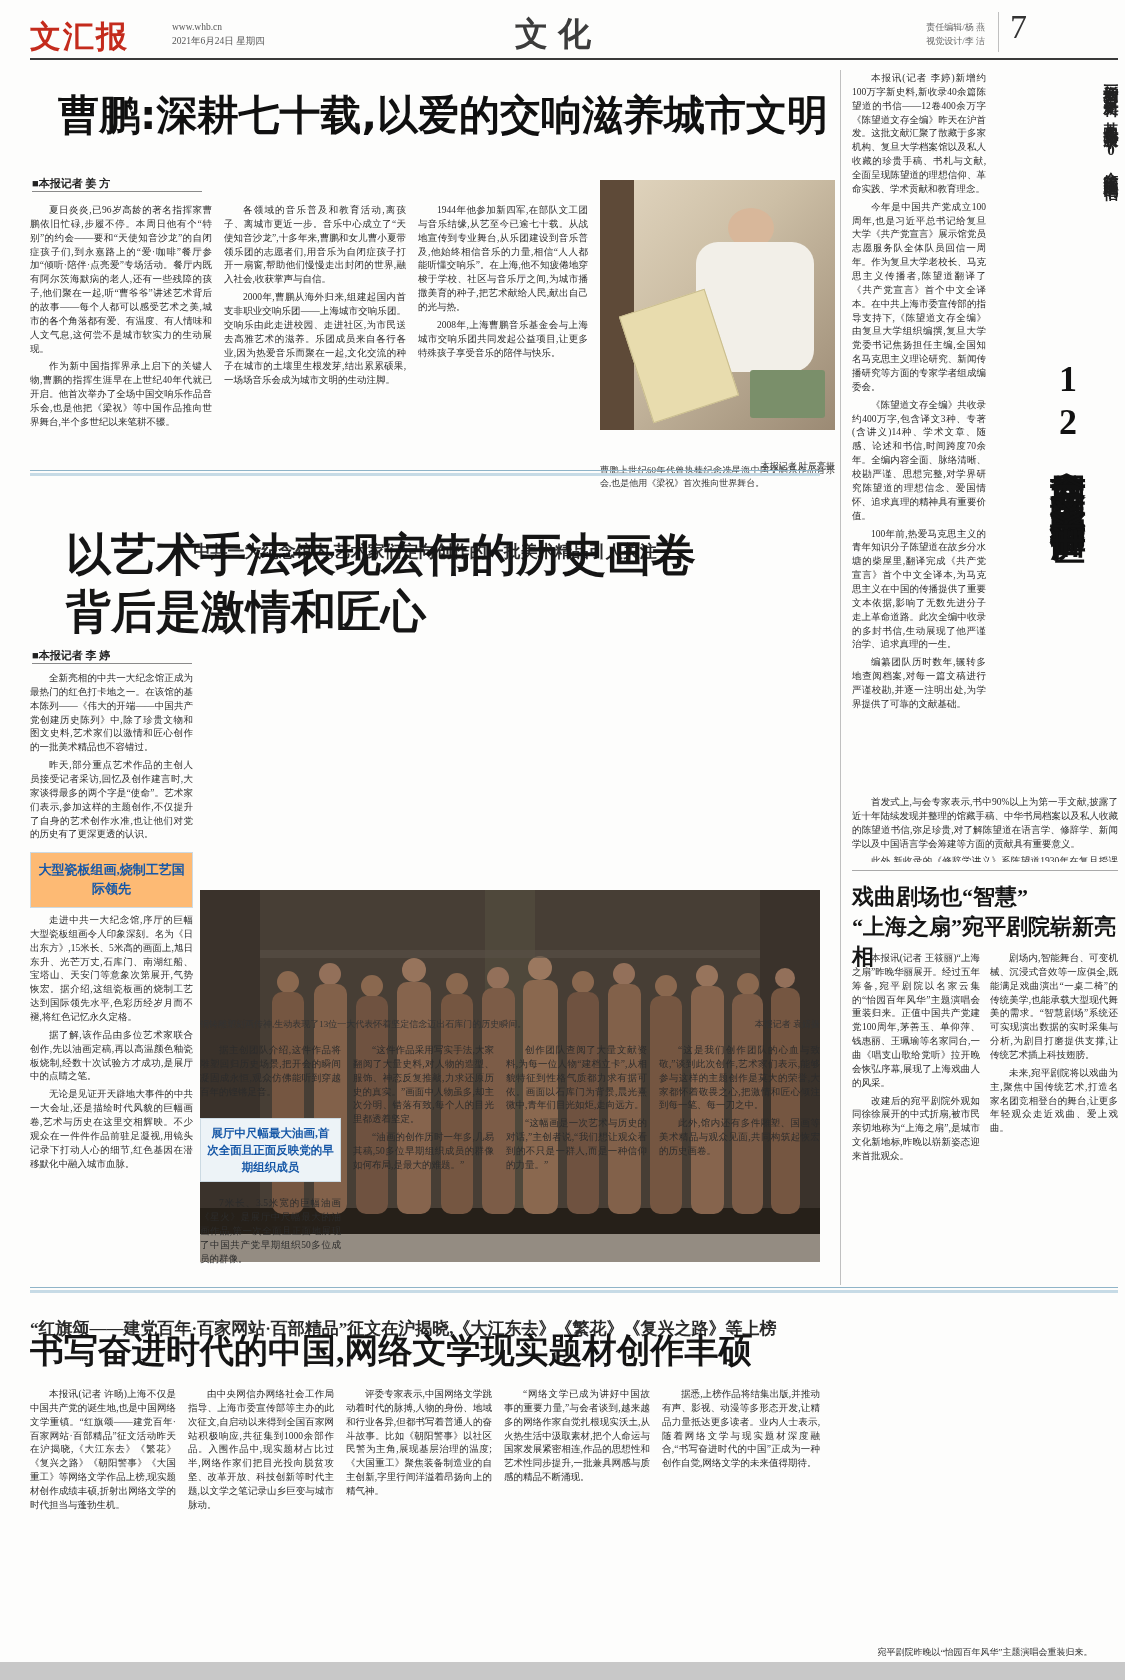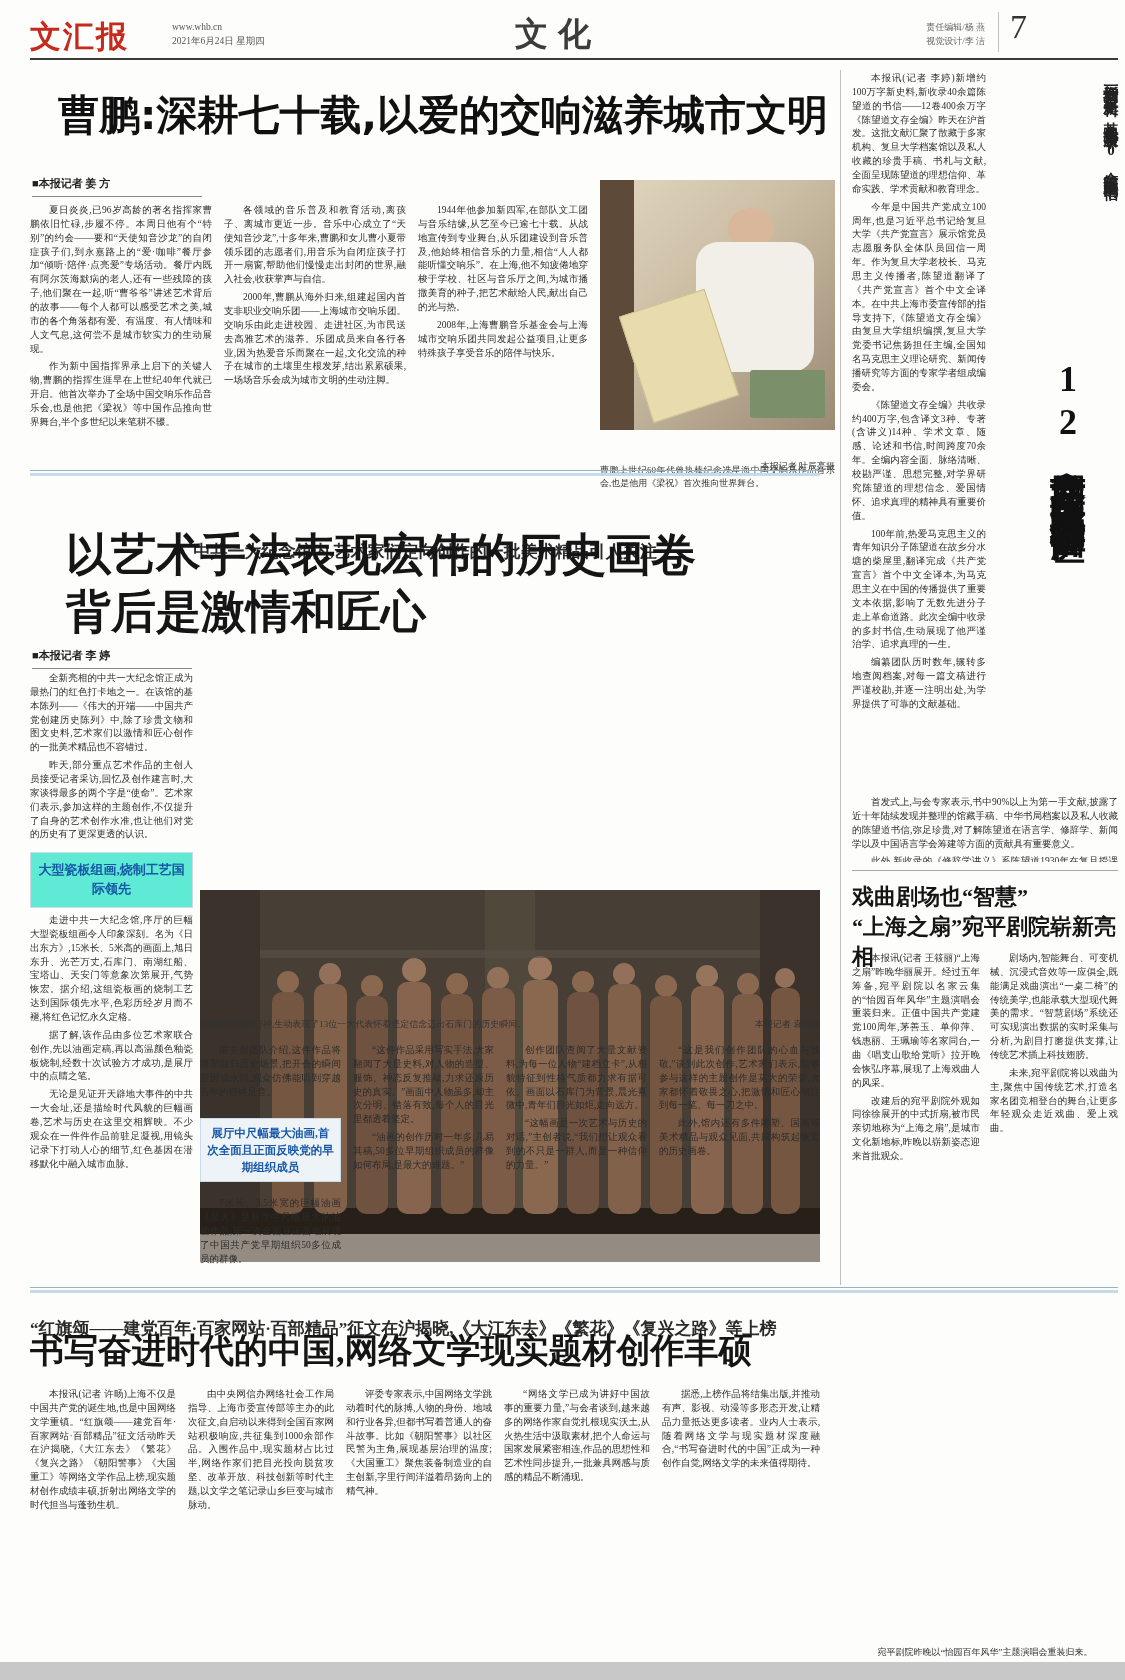--- a/index.html
+++ b/index.html
@@ -14,26 +14,26 @@
   .edmeta{font-size:9px;color:#666;line-height:1.6;text-align:right;}
   .pagenum{font-size:34px;color:#333;font-weight:400;}
   .rule-dark{border-top:2px solid #3a3a3a;}
   .rule-thin{border-top:1px solid #a9a9a9;}
   .rule-blue{border-top:1px solid #8fb4c8;border-bottom:3px solid #c7dbe6;height:2px;}
   .vline{border-left:1px solid #c0c0c0;}
   .headline-top{font-size:41px;font-weight:900;color:#101010;letter-spacing:0px;line-height:1.15;}
   .headline-mid{font-size:45px;font-weight:900;color:#151515;line-height:1.22;}
   .headline-bot{font-size:34px;font-weight:900;color:#151515;}
   .kicker{font-size:17px;font-weight:700;color:#2a2a2a;}
-  .byline{font-size:11px;font-weight:700;color:#222;border-bottom:1px solid #8a8a8a;padding-bottom:5px;}
+  .byline{font-size:11px;font-weight:700;color:#222;border-bottom:1px solid #8a8a8a;}
   .col{font-size:9.5px;line-height:1.46;text-align:justify;color:#2c2c2c;overflow:hidden;}
   .col p{margin:0 0 4px;text-indent:2em;}
   .caption{font-size:9px;color:#333;line-height:1.4;}
   .credit{font-size:9px;color:#333;text-align:right;}
-  .subbox{background:#5eead4;border:1px solid #ccdae3;text-align:center;
+  .subbox{background:#fdba74;border:1px solid #ccdae3;text-align:center;
           font-size:13px;font-weight:700;color:#1758a7;padding:8px 6px;line-height:1.45;}
   .subbox2{background:#edf3f7;border:1px solid #ccdae3;text-align:center;
           font-size:11.5px;font-weight:700;color:#1758a7;padding:6px 5px;line-height:1.45;}
   .vtext{writing-mode:vertical-rl;text-orientation:upright;}
   .vheadline{font-size:36px;font-weight:900;color:#111;letter-spacing:3px;line-height:1;}
   .vkicker{font-size:15px;font-weight:700;color:#222;letter-spacing:2px;}
   .h-rail{font-size:22px;font-weight:900;color:#151515;line-height:1.35;}
   .photo{overflow:hidden;position:relative;}
   .footerbar{background:#c8c8c8;}
 </style>

